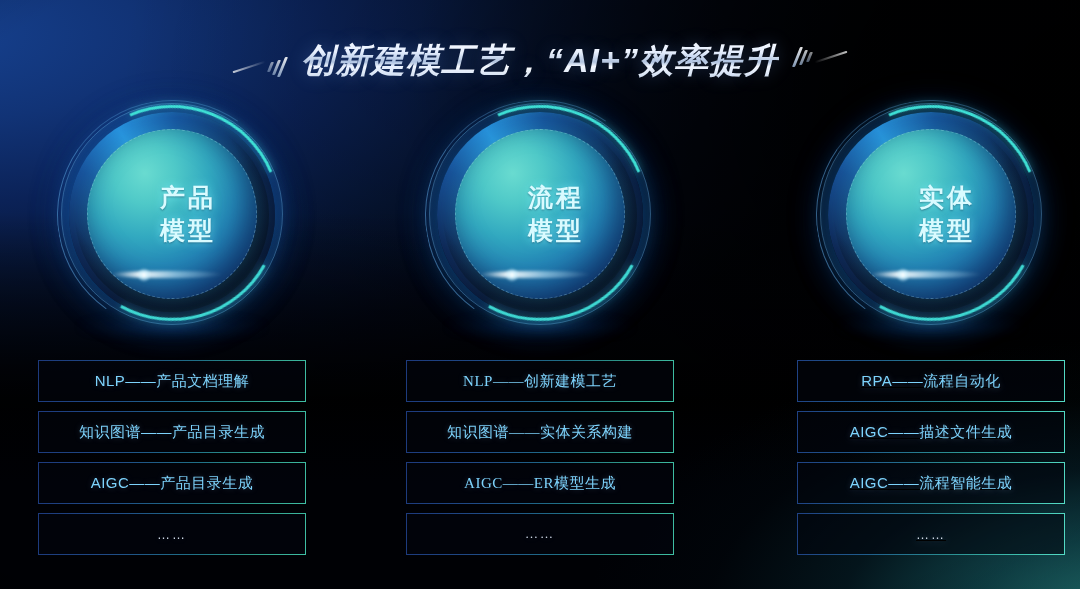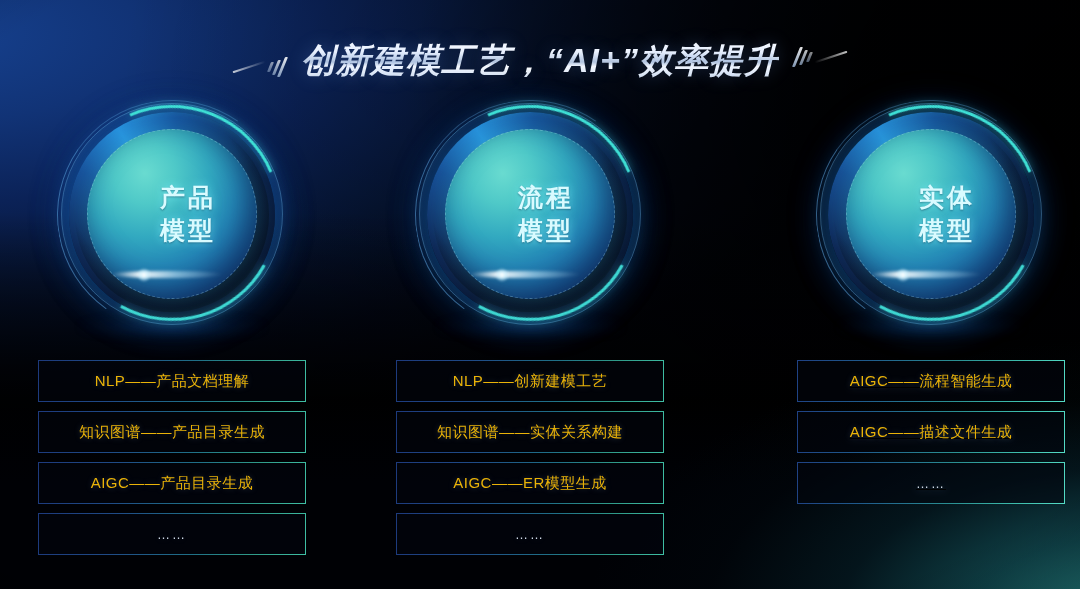--- a/index.html
+++ b/index.html
@@ -93,21 +93,21 @@
   .columns {
     position: absolute;
     top: 100px; left: 0; right: 0; bottom: 0;
   }
   .column {
     position: absolute;
     width: 268px;
     top: 0;
   }
   .col-0 { left: 38px; }
-  .col-1 { left: 396px; }
+  .col-1 { left: 406px; font-family: Liberation Serif, serif; }
   .col-2 { left: 797px; text-decoration: underline; }
 
   
   .orb-wrap {
     position: relative;
     width: 230px;
     height: 232px;
     margin: 0 auto 22px auto;
   }
   .orb-halo {
@@ -257,21 +257,21 @@
     padding: 1px;
     background: linear-gradient(100deg, #1d3a7d 0%, #1f4a86 28%, #1f6f87 58%, #2f9a88 80%, #3fbfa4 100%);
     -webkit-mask: linear-gradient(#fff 0 0) content-box, linear-gradient(#fff 0 0);
     -webkit-mask-composite: xor;
     mask: linear-gradient(#fff 0 0) content-box, linear-gradient(#fff 0 0);
     mask-composite: exclude;
     pointer-events: none;
   }
   .item-label {
     font-size: 15px;
-    color: #eab308;
+    color: #7dd3fc;
     letter-spacing: .5px;
     text-shadow: 0 0 6px rgba(160,200,255,0.25);
     position: relative;
     z-index: 2;
     white-space: nowrap;
   }
   .item-label.dots {
     letter-spacing: 2px;
     font-size: 13px;
     color: #cfd9e6;
@@ -398,24 +398,27 @@
             <div>实体</div>
             <div>模型</div>
           </div>
         </div>
         <div class="orb-core-edge"></div>
         <div class="orb-flare"></div>
         <div class="orb-flare-dot"></div>
       </div>
       <div class="items">
         <div class="item-box">
+            <span class="item-label">RPA——流程自动化</span>
+          </div>
+        <div class="item-box">
+            <span class="item-label">AIGC——描述文件生成</span>
+          </div>
+        <div class="item-box">
             <span class="item-label">AIGC——流程智能生成</span>
-          </div>
-        <div class="item-box">
-            <span class="item-label">AIGC——描述文件生成</span>
           </div>
         <div class="item-box">
             <span class="item-label dots">……</span>
           </div>
       </div>
     </div>
 
   </div>
 </div>
 

